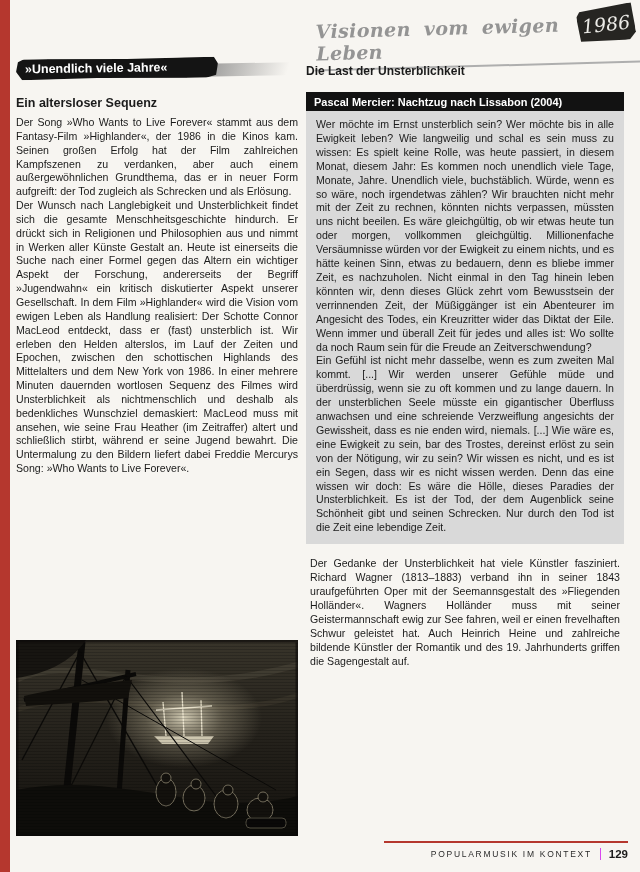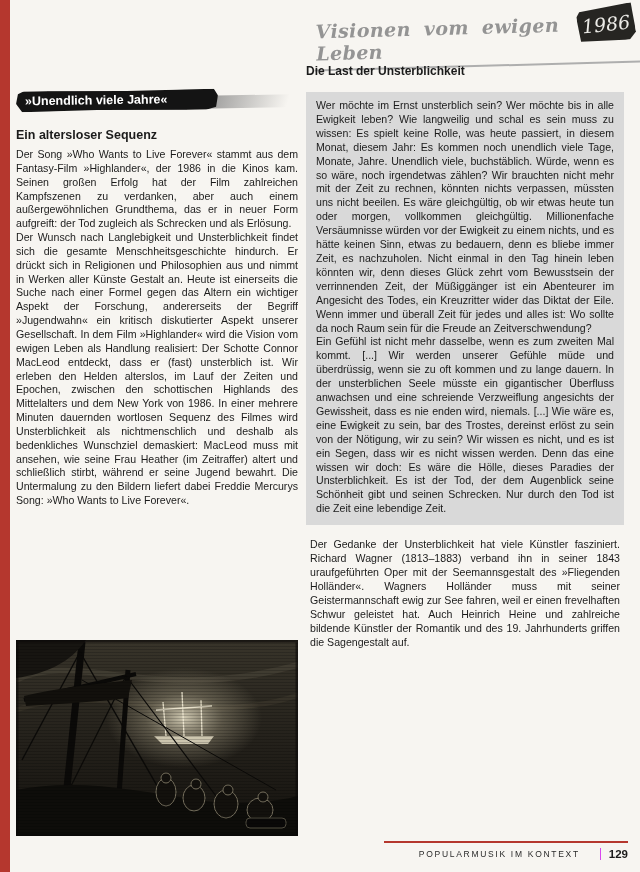--- a/index.html
+++ b/index.html
@@ -18,21 +18,21 @@
   }
   .year-badge {
     position:absolute; top:5px; right:5px; width:58px; height:37px;
     background:#262522; transform:rotate(-6deg);
     clip-path:polygon(6% 12%, 96% 0, 100% 80%, 88% 100%, 4% 92%, 0 26%);
     display:flex; align-items:center; justify-content:center;
     color:#ecebe7; font-family:"DejaVu Serif", serif; font-style:italic; font-size:19px;
   }
 
   
-  .left-col { position:absolute; left:16px; top:58px; width:282px;margin-top:32px; }
+  .left-col { position:absolute; left:16px; top:58px; width:282px; }
   .banner-tail {
     position:absolute; left:186px; top:5px; width:86px; height:13px;
     background:linear-gradient(90deg, rgba(125,125,125,.8), rgba(150,150,150,0));
     transform:skewX(-18deg) rotate(-1deg);
   }
   .banner {
     position:relative; width:202px; height:21px; background:#141414; color:#fff;
     font-weight:bold; font-size:12.5px; line-height:21px; padding-left:9px;
     transform:rotate(-0.8deg);
     clip-path:polygon(1% 14%, 4% 0, 55% 6%, 98% 0, 100% 32%, 99% 86%, 94% 100%, 40% 94%, 3% 100%, 0 60%);
@@ -66,21 +66,21 @@
   .closing { margin-top:13px; }
   .closing p {
     margin:4px; text-align:justify; font-size:10.6px; line-height:13.9px;
     hyphens:auto; -webkit-hyphens:auto;
   }
 
   
   .footer {
     position:absolute; left:384px; bottom:12px; width:244px;
     border-top:2px solid #b5372e; padding-top:5px;
-    display:flex; justify-content:flex-end; align-items:center; gap:20px;
+    display:flex; justify-content:flex-end; align-items:center; gap:8px;
   }
   .footer-label { font-size:8.5px; letter-spacing:1.7px; color:#2a2a2a; }
   .page-number {
     font-size:11.5px; font-weight:bold; color:#1b1b1b;
     border-left:1px solid #d946ef; padding-left:8px; line-height:12px;
   }
 </style>
 </head>
 <body>
 
@@ -155,20 +155,21 @@
       </g>
       <rect x="230" y="178" width="40" height="10" rx="4" fill="#0a0908" stroke="#6f6a58" stroke-width="0.7"></rect>
       <rect width="282" height="196" fill="url(#hatch)"></rect>
       <rect x="1" y="1" width="280" height="194" fill="none" stroke="#0a0908" stroke-width="3" opacity="0.6"></rect>
     </svg>
   </div>
 
   <div class="right-col">
     <h2>Die Last der Unsterblichkeit</h2>
     <div class="quote-box">
+      <div class="quote-box-header">Pascal Mercier: Nachtzug nach Lissabon (2004)</div>
       <div class="quote-box-body">
         <p>Wer möchte im Ernst unsterblich sein? Wer möchte bis in alle Ewigkeit leben? Wie langweilig und schal es sein muss zu wissen: Es spielt keine Rolle, was heute passiert, in diesem Monat, diesem Jahr: Es kommen noch unendlich viele Tage, Monate, Jahre. Unendlich viele, buchstäblich. Würde, wenn es so wäre, noch irgendetwas zählen? Wir brauchten nicht mehr mit der Zeit zu rechnen, könnten nichts verpassen, müssten uns nicht beeilen. Es wäre gleichgültig, ob wir etwas heute tun oder morgen, vollkommen gleichgültig. Millionenfache Versäumnisse würden vor der Ewigkeit zu einem nichts, und es hätte keinen Sinn, etwas zu bedauern, denn es bliebe immer Zeit, es nachzuholen. Nicht einmal in den Tag hinein leben könnten wir, denn dieses Glück zehrt vom Bewusstsein der verrinnenden Zeit, der Müßiggänger ist ein Abenteurer im Angesicht des Todes, ein Kreuzritter wider das Diktat der Eile. Wenn immer und überall Zeit für jedes und alles ist: Wo sollte da noch Raum sein für die Freude an Zeitverschwendung?</p>
         <p>Ein Gefühl ist nicht mehr dasselbe, wenn es zum zweiten Mal kommt. [...] Wir werden unserer Gefühle müde und überdrüssig, wenn sie zu oft kommen und zu lange dauern. In der unsterblichen Seele müsste ein gigantischer Überfluss anwachsen und eine schreiende Verzweiflung angesichts der Gewissheit, dass es nie enden wird, niemals. [...] Wie wäre es, eine Ewigkeit zu sein, bar des Trostes, dereinst erlöst zu sein von der Nötigung, wir zu sein? Wir wissen es nicht, und es ist ein Segen, dass wir es nicht wissen werden. Denn das eine wissen wir doch: Es wäre die Hölle, dieses Paradies der Unsterblichkeit. Es ist der Tod, der dem Augenblick seine Schönheit gibt und seinen Schrecken. Nur durch den Tod ist die Zeit eine lebendige Zeit.</p>
       </div>
     </div>
     <div class="closing">
       <p>Der Gedanke der Unsterblichkeit hat viele Künstler fasziniert. Richard Wagner (1813–1883) verband ihn in seiner 1843 uraufgeführten Oper mit der Seemannsgestalt des »Fliegenden Holländer«. Wagners Holländer muss mit seiner Geistermannschaft ewig zur See fahren, weil er einen frevelhaften Schwur geleistet hat. Auch Heinrich Heine und zahlreiche bildende Künstler der Romantik und des 19. Jahrhunderts griffen die Sagengestalt auf.</p>
     </div>
   </div>
 

